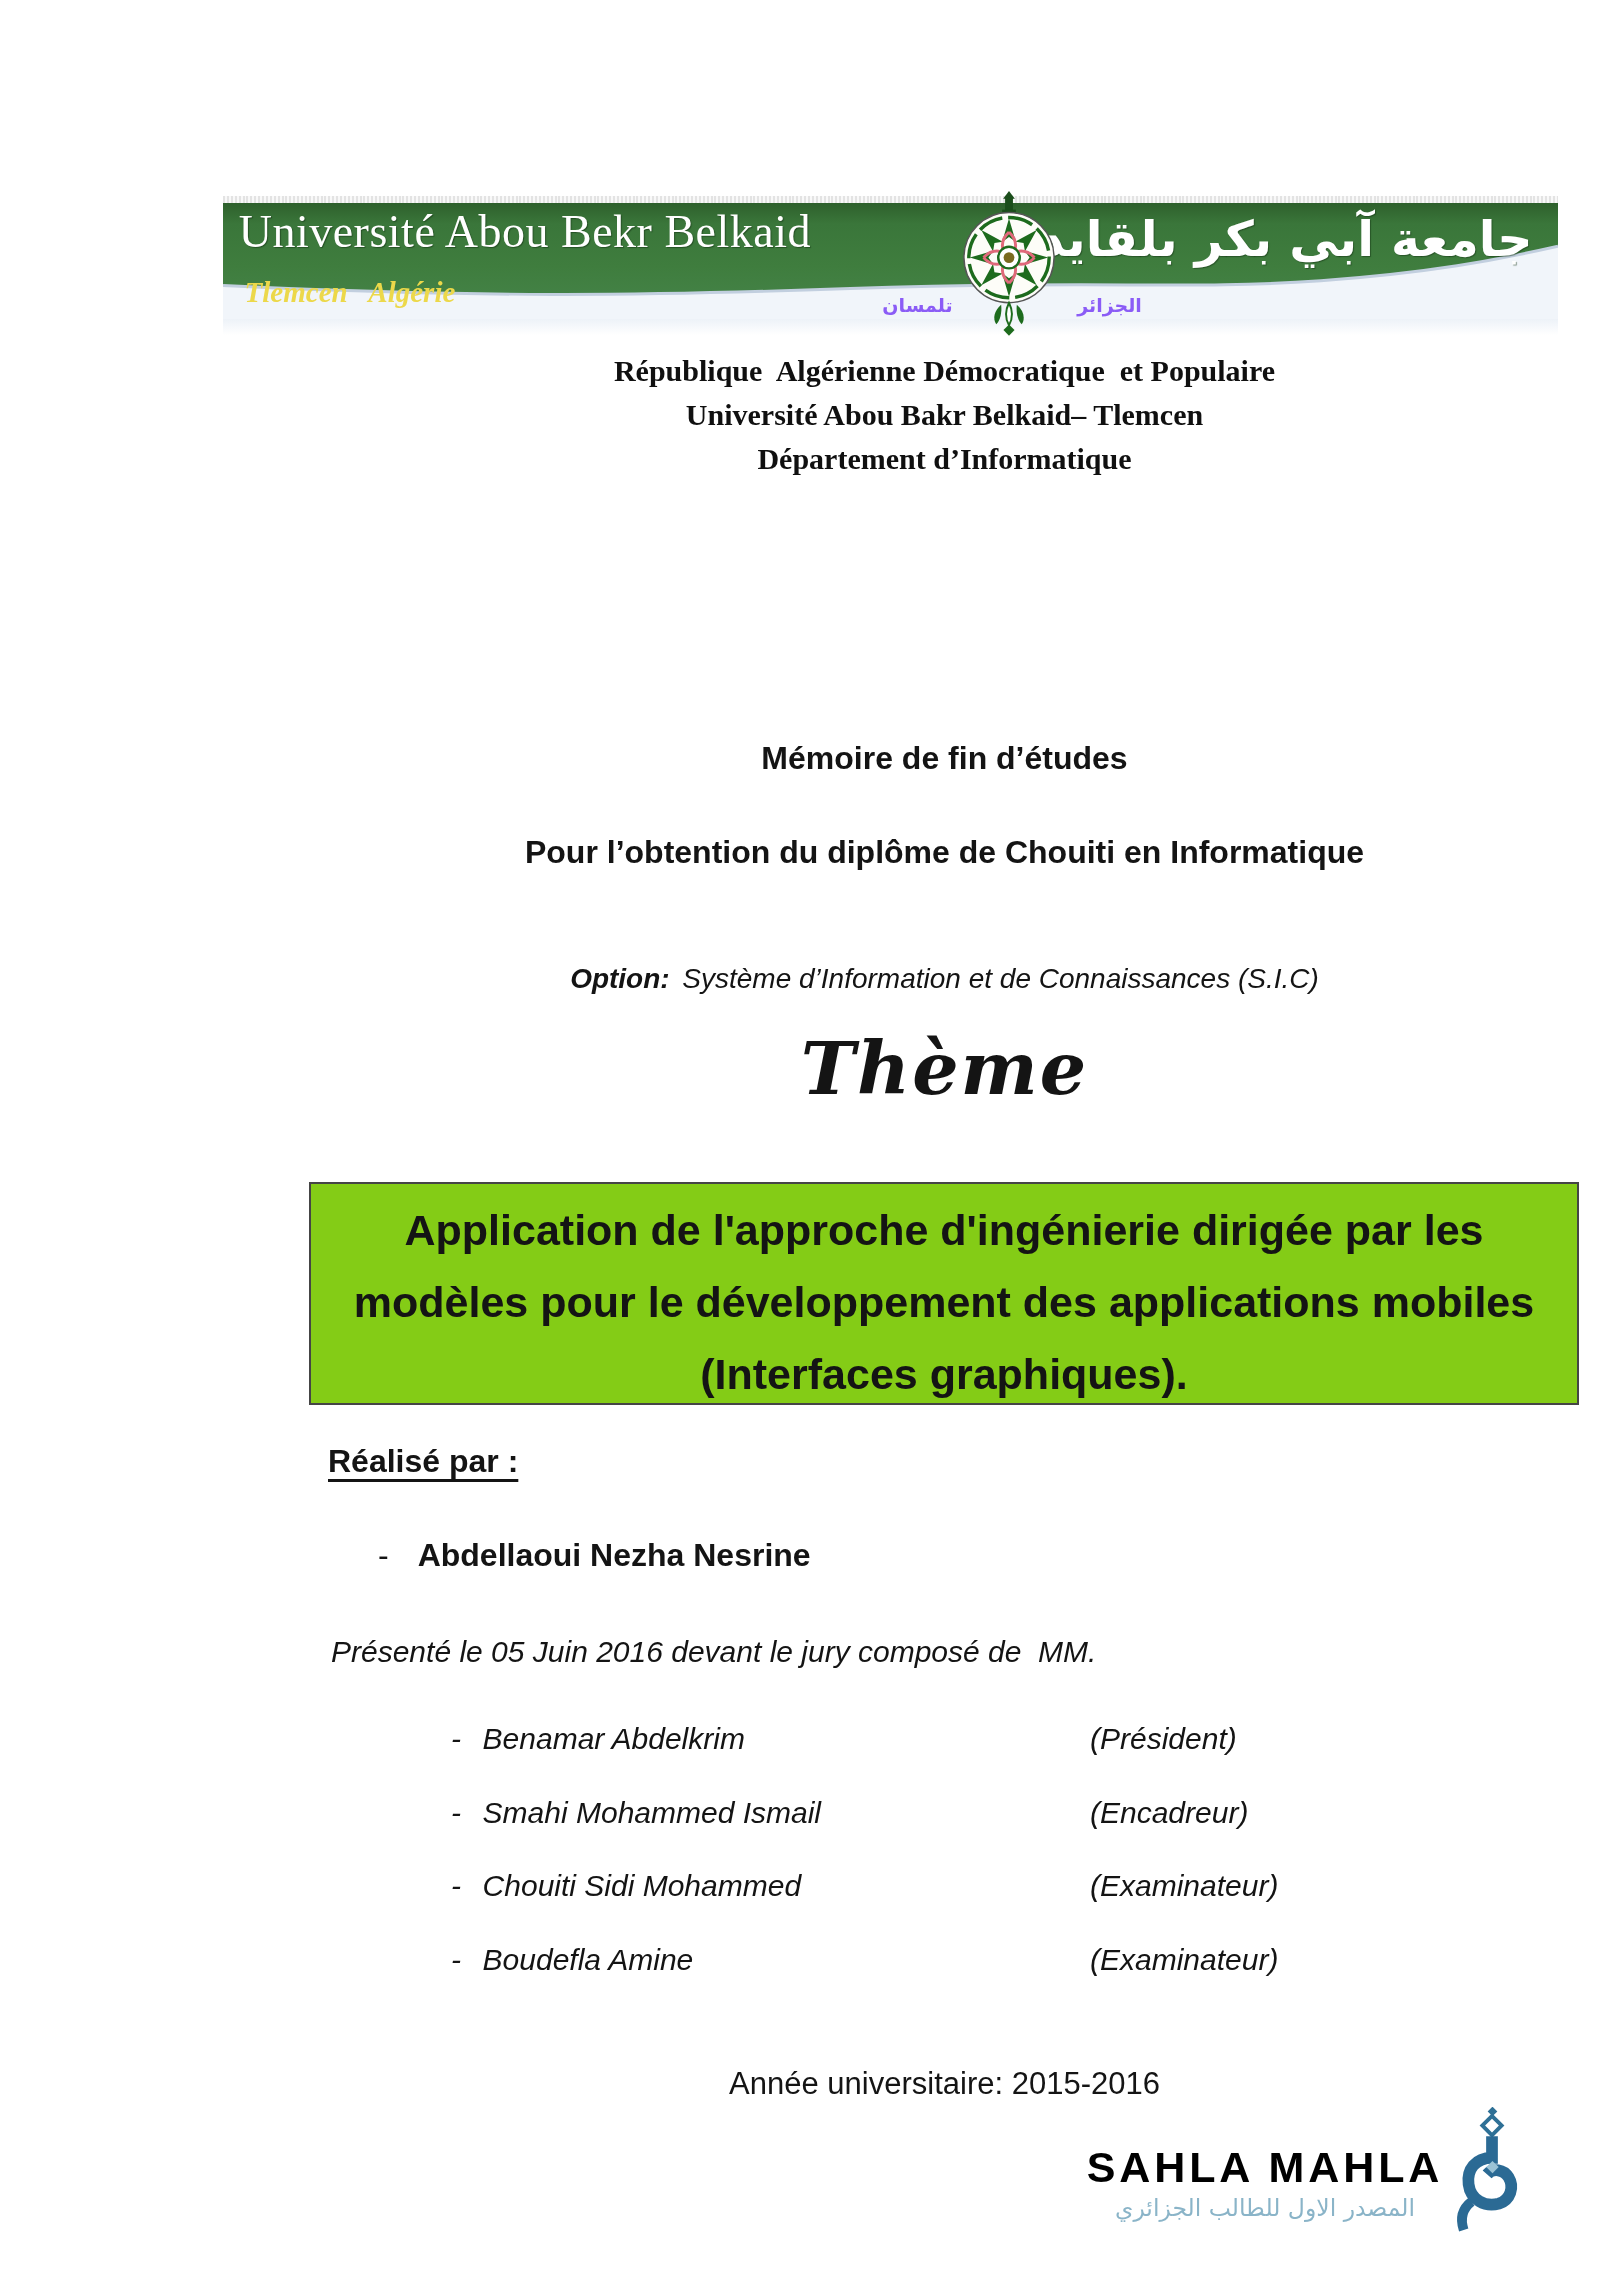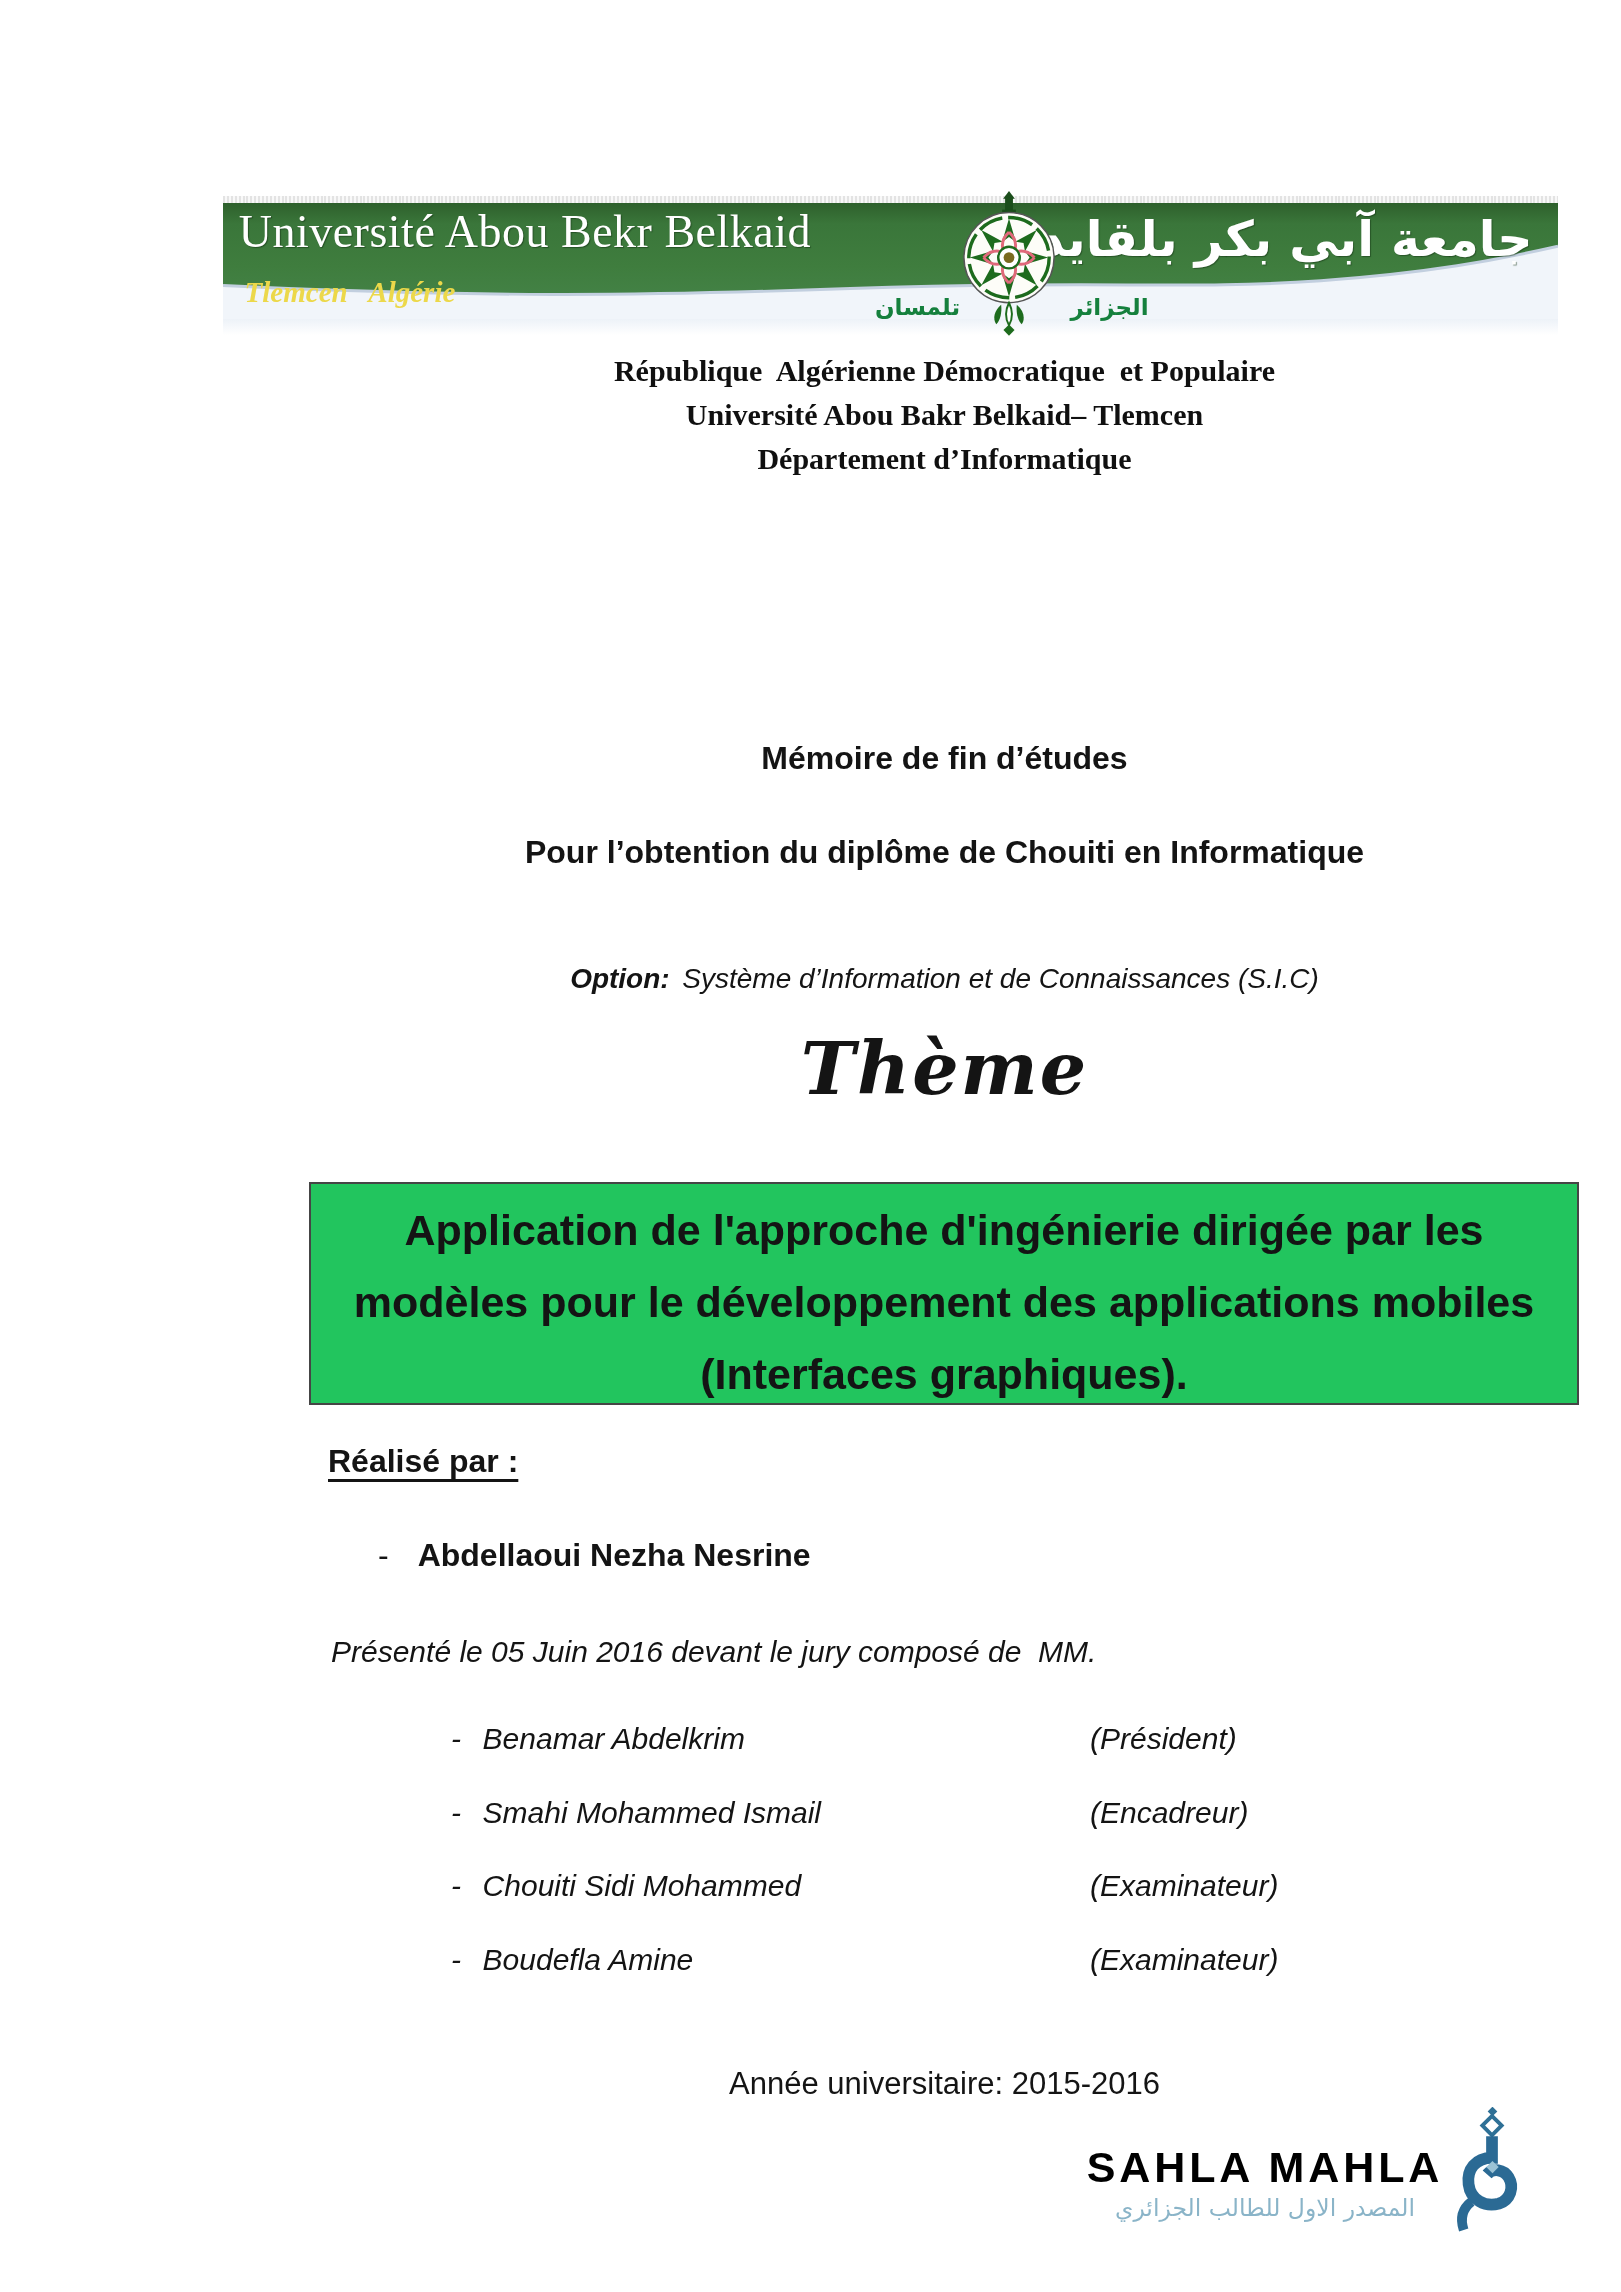--- a/index.html
+++ b/index.html
@@ -45,21 +45,21 @@
     position:absolute; right:25.5px; top:7.8px;
     font-family:"DejaVu Sans", sans-serif;
     font-weight:bold; font-size:49px; color:#ffffff;
     text-shadow:1px 1px 1px rgba(20,50,20,.5);
     z-index:3;
   }
   .emblem{position:absolute; left:732px; top:-11.8px; width:108px; height:145px; z-index:4;}
   .caption-ar{
     position:absolute; top:294px;
     font-family:"DejaVu Sans", sans-serif;
-    font-weight:bold; font-size:23px; color:#15803d;
+    font-weight:bold; font-size:19px; color:#8b5cf6;
     width:157px; text-align:center;
   }
   .caption-city{left:839px;}
   .caption-country{left:1031px;}
 
   
   .col{position:absolute; left:267px; width:1355px; text-align:center;}
 
   .header-block{top:349px; font-family:"Liberation Serif", serif; font-weight:bold;
     font-size:30px; line-height:44px; color:#101010;}
@@ -70,21 +70,21 @@
 
   .option-line{top:963px; font-size:28px; font-style:italic;
     display:flex; justify-content:center; gap:12.7px;}
   .option-label{font-weight:bold;}
 
   .theme{top:1025px; font-family:"DejaVu Serif", serif; font-style:italic; font-weight:bold;
     font-size:73px; letter-spacing:2px;text-align:center;}
 
   .title-box{
     position:absolute; left:309px; top:1182px; width:1266px; height:209px;
-    border:2.9px solid #454545; background:#22c55e;
+    border:2.9px solid #454545; background:#84cc16;
     text-align:center; font-weight:bold; font-size:43px; line-height:72px;
     padding-top:9.8px;
   }
 
   .realise{
     position:absolute; left:328px; top:1443px;
     font-weight:bold; font-size:32px;
     text-decoration:underline; text-decoration-thickness:2.9px; text-underline-offset:6.9px;
   }
   .author-row{

